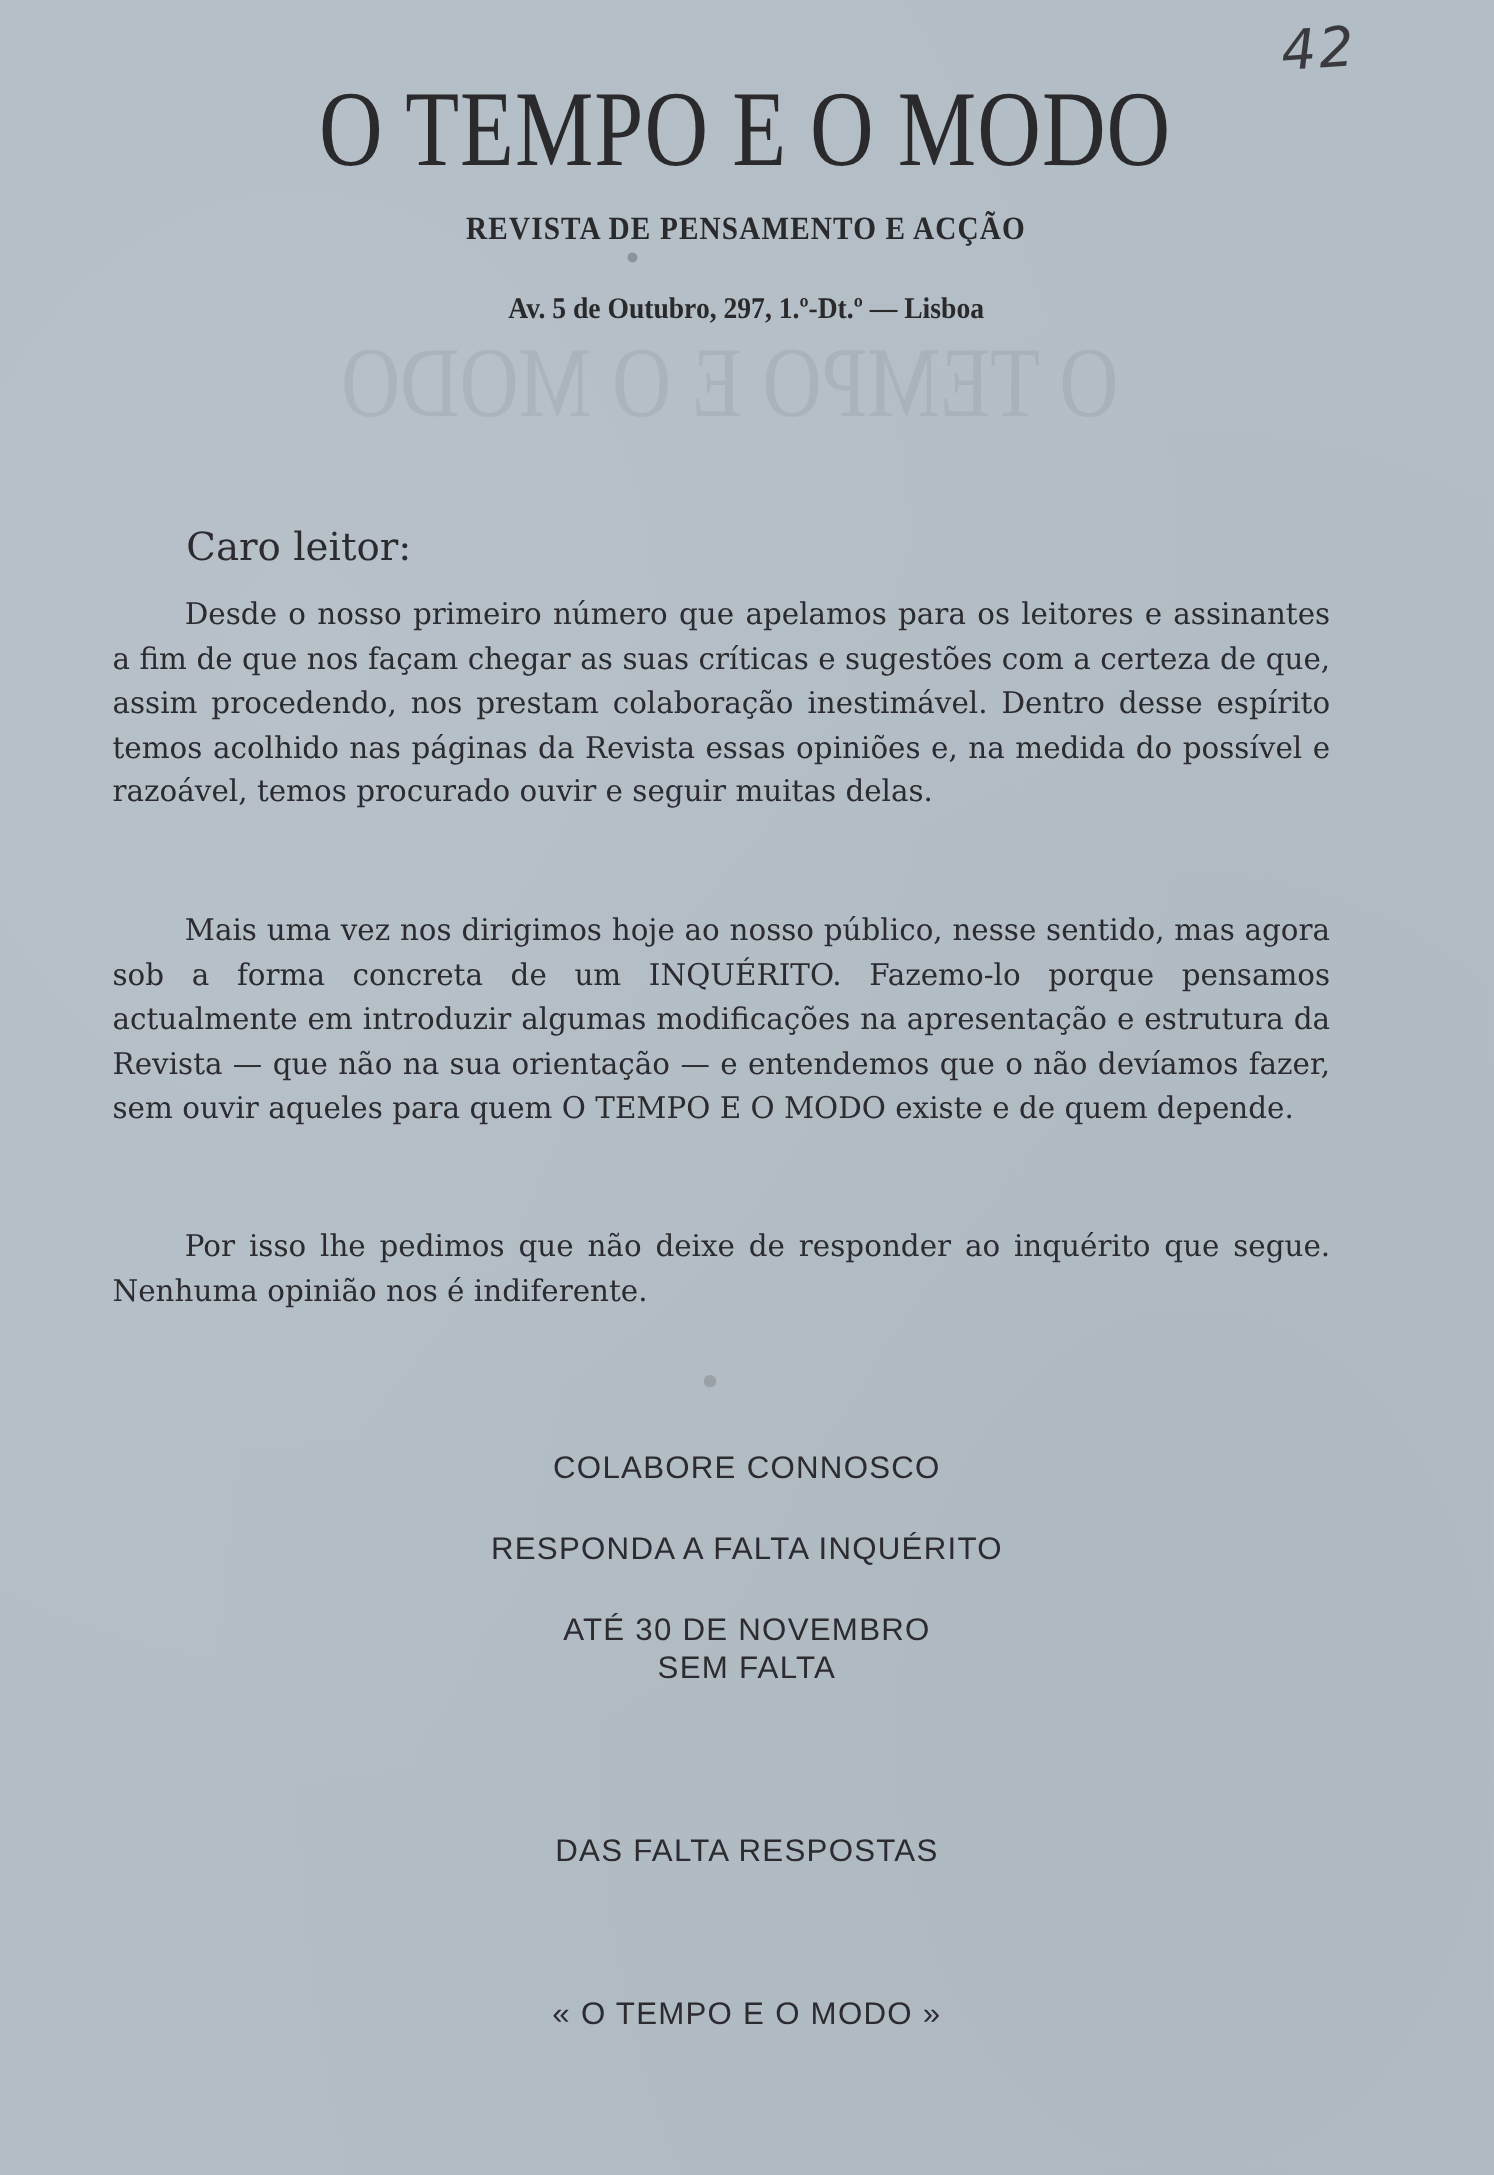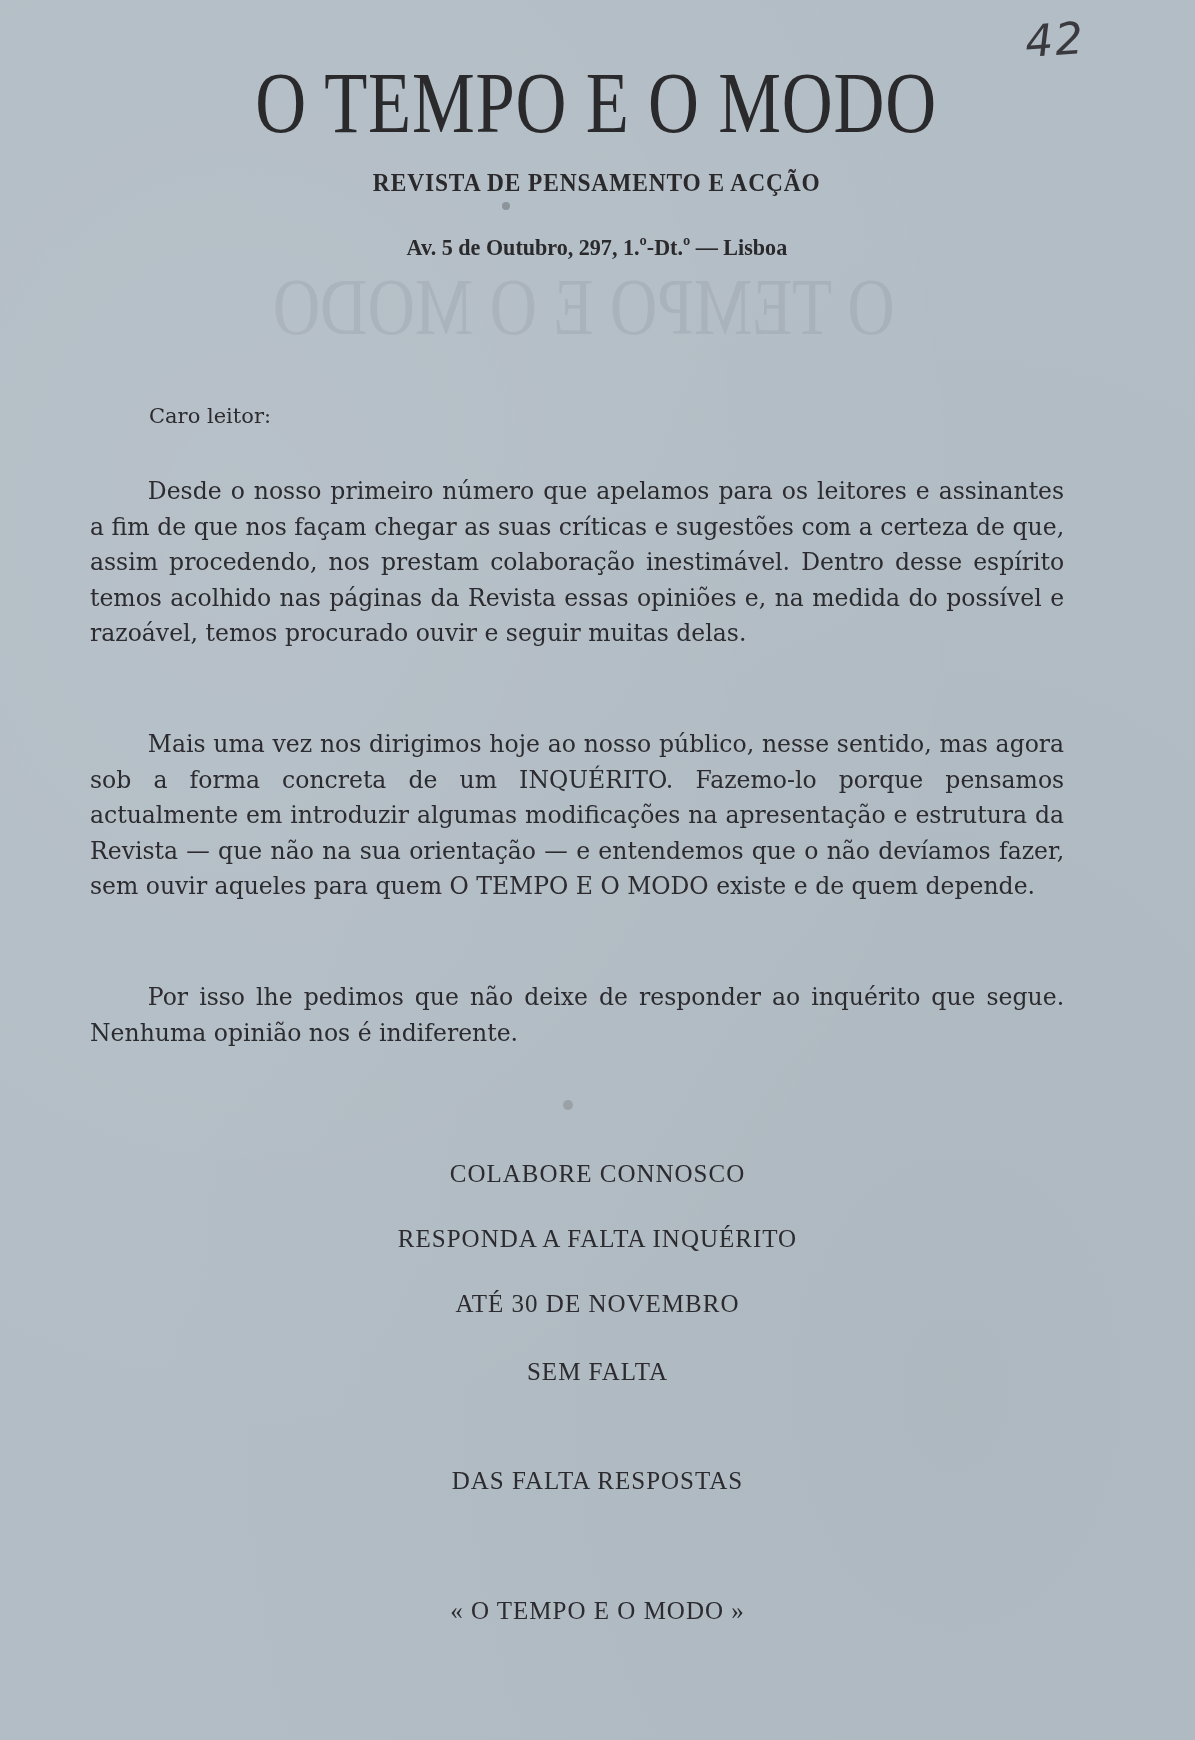--- a/index.html
+++ b/index.html
@@ -100,38 +100,38 @@
       font-size: 24px;
       line-height: 35.5px;
       text-align: justify;
       color: #2c2c30;
       transform: scaleX(0.98);
       transform-origin: 0 0;
     }
     .salutation {
       position: absolute;
       left: 149px;
-      top: 404px;
+      top: 420px;
       font-family: "DejaVu Serif", serif;
-      font-size: 21px;
+      font-size: 31px;
       color: #2c2c30;
     }
     .para {
       margin: 0;
       text-indent: 59px;
       text-align-last: left;
     }
     .p1 { top: 474px; }
     .p2 { top: 727px; }
     .p3 { top: 980px; }
     .centered-line {
       position: absolute;
       left: 0; width: 1195px;
       text-align: center;
-      font-family: Liberation Serif, serif;
+      font-family: Liberation Sans, sans-serif;
       font-size: 25px;
       letter-spacing: 1px;
       color: #2c2c30;
     }
     .center-dot {
       position: absolute;
       left: 563px;
       top: 1100px;
       width: 10px; height: 10px;
       border-radius: 50%;
@@ -162,18 +162,18 @@
   </div>
   <div class="body-text p3">
     <p class="para">Por isso lhe pedimos que não deixe de responder ao inquérito que segue. Nenhuma opinião nos é indiferente.</p>
   </div>
 
   <div class="center-dot"></div>
 
   <div class="centered-line" style="top:1160px">COLABORE CONNOSCO</div>
   <div class="centered-line" style="top:1225px">RESPONDA A FALTA INQUÉRITO</div>
   <div class="centered-line" style="top:1290px">ATÉ 30 DE NOVEMBRO</div>
-  <div class="centered-line" style="top:1358px">SEM FALTA</div>
+  <div class="centered-line" style="top:1320px">SEM FALTA</div>
 
   <div class="centered-line" style="top:1467px">DAS FALTA RESPOSTAS</div>
   <div class="centered-line" style="top:1597px">« O TEMPO E O MODO »</div>
 
 </div>
 
 </body></html>

